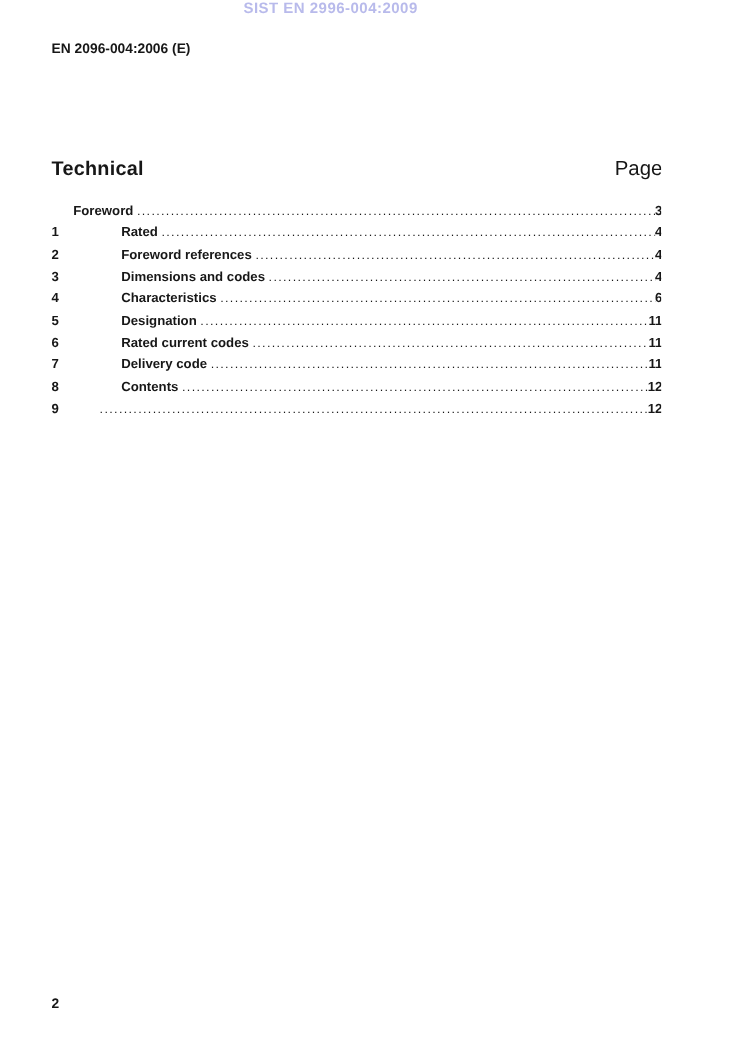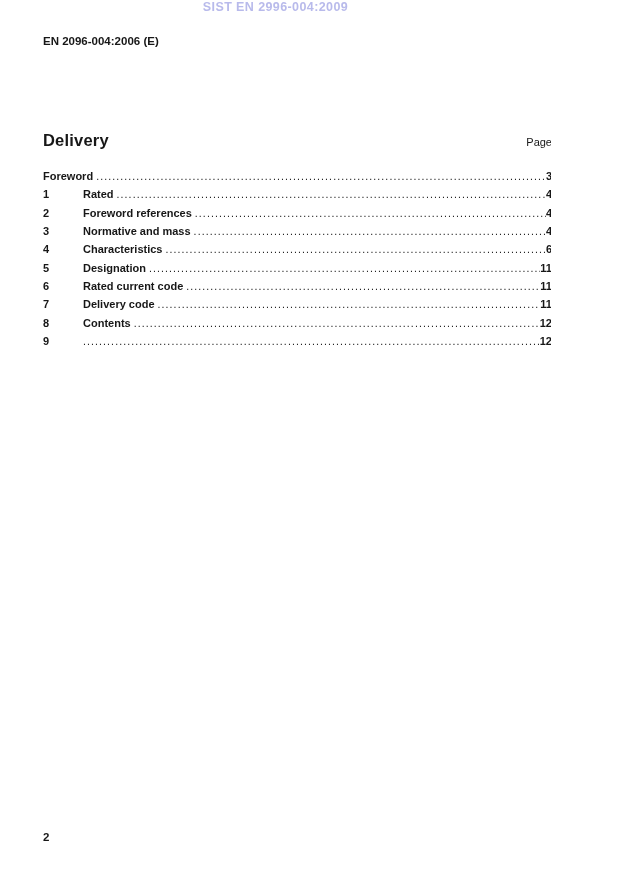--- a/index.html
+++ b/index.html
@@ -45,21 +45,21 @@
     display: flex;
     justify-content: space-between;
     align-items: baseline;
   }
   .contents-title {
     font-size: 16.5px;
     font-weight: bold;
     letter-spacing: 0.2px;
   }
   .page-label {
-    font-size: 11px;
+    font-size: 17px;
     font-weight: normal;
   }
   .toc {
     position: absolute;
     top: 167px;
     left: 43px;
     width: 509px;
   }
   .toc-row {
     display: flex;
@@ -70,20 +70,21 @@
     font-weight: bold;
     white-space: nowrap;
   }
   .toc-num {
     width: 40px;
     flex: 0 0 40px;
   }
   .toc-title {
     flex: 0 0 auto;
     padding-right: 3px;
+    margin-left: 18px;
   }
   .toc-dots {
     flex: 1 1 auto;
     overflow: hidden;
     position: relative;
     height: 18.35px;
   }
   .toc-dots::after {
     content: "..................................................................................................................................................................................................................................................................................";
     font-weight: normal;
@@ -106,21 +107,21 @@
 </head>
 <body>
 
 <div class="page">
 
   <div class="watermark">SIST EN 2996-004:2009</div>
 
   <div class="docref">EN 2096-004:2006 (E)</div>
 
   <div class="contents-header">
-    <span class="contents-title">Delivery</span>
+    <span class="contents-title">Technical</span>
     <span class="page-label">Page</span>
   </div>
 
   <div class="toc">
 
     <div class="toc-row">
       <span class="toc-title">Foreword</span>
       <span class="toc-dots"></span>
       <span class="toc-page">3</span>
     </div>
@@ -134,42 +135,42 @@
 
     <div class="toc-row">
       <span class="toc-num">2</span>
       <span class="toc-title">Foreword references</span>
       <span class="toc-dots"></span>
       <span class="toc-page">4</span>
     </div>
 
     <div class="toc-row">
       <span class="toc-num">3</span>
-      <span class="toc-title">Normative and mass</span>
+      <span class="toc-title">Dimensions and codes</span>
       <span class="toc-dots"></span>
       <span class="toc-page">4</span>
     </div>
 
     <div class="toc-row">
       <span class="toc-num">4</span>
       <span class="toc-title">Characteristics</span>
       <span class="toc-dots"></span>
       <span class="toc-page">6</span>
     </div>
 
     <div class="toc-row">
       <span class="toc-num">5</span>
       <span class="toc-title">Designation</span>
       <span class="toc-dots"></span>
       <span class="toc-page">11</span>
     </div>
 
     <div class="toc-row">
       <span class="toc-num">6</span>
-      <span class="toc-title">Rated current code</span>
+      <span class="toc-title">Rated current codes</span>
       <span class="toc-dots"></span>
       <span class="toc-page">11</span>
     </div>
 
     <div class="toc-row">
       <span class="toc-num">7</span>
       <span class="toc-title">Delivery code</span>
       <span class="toc-dots"></span>
       <span class="toc-page">11</span>
     </div>

